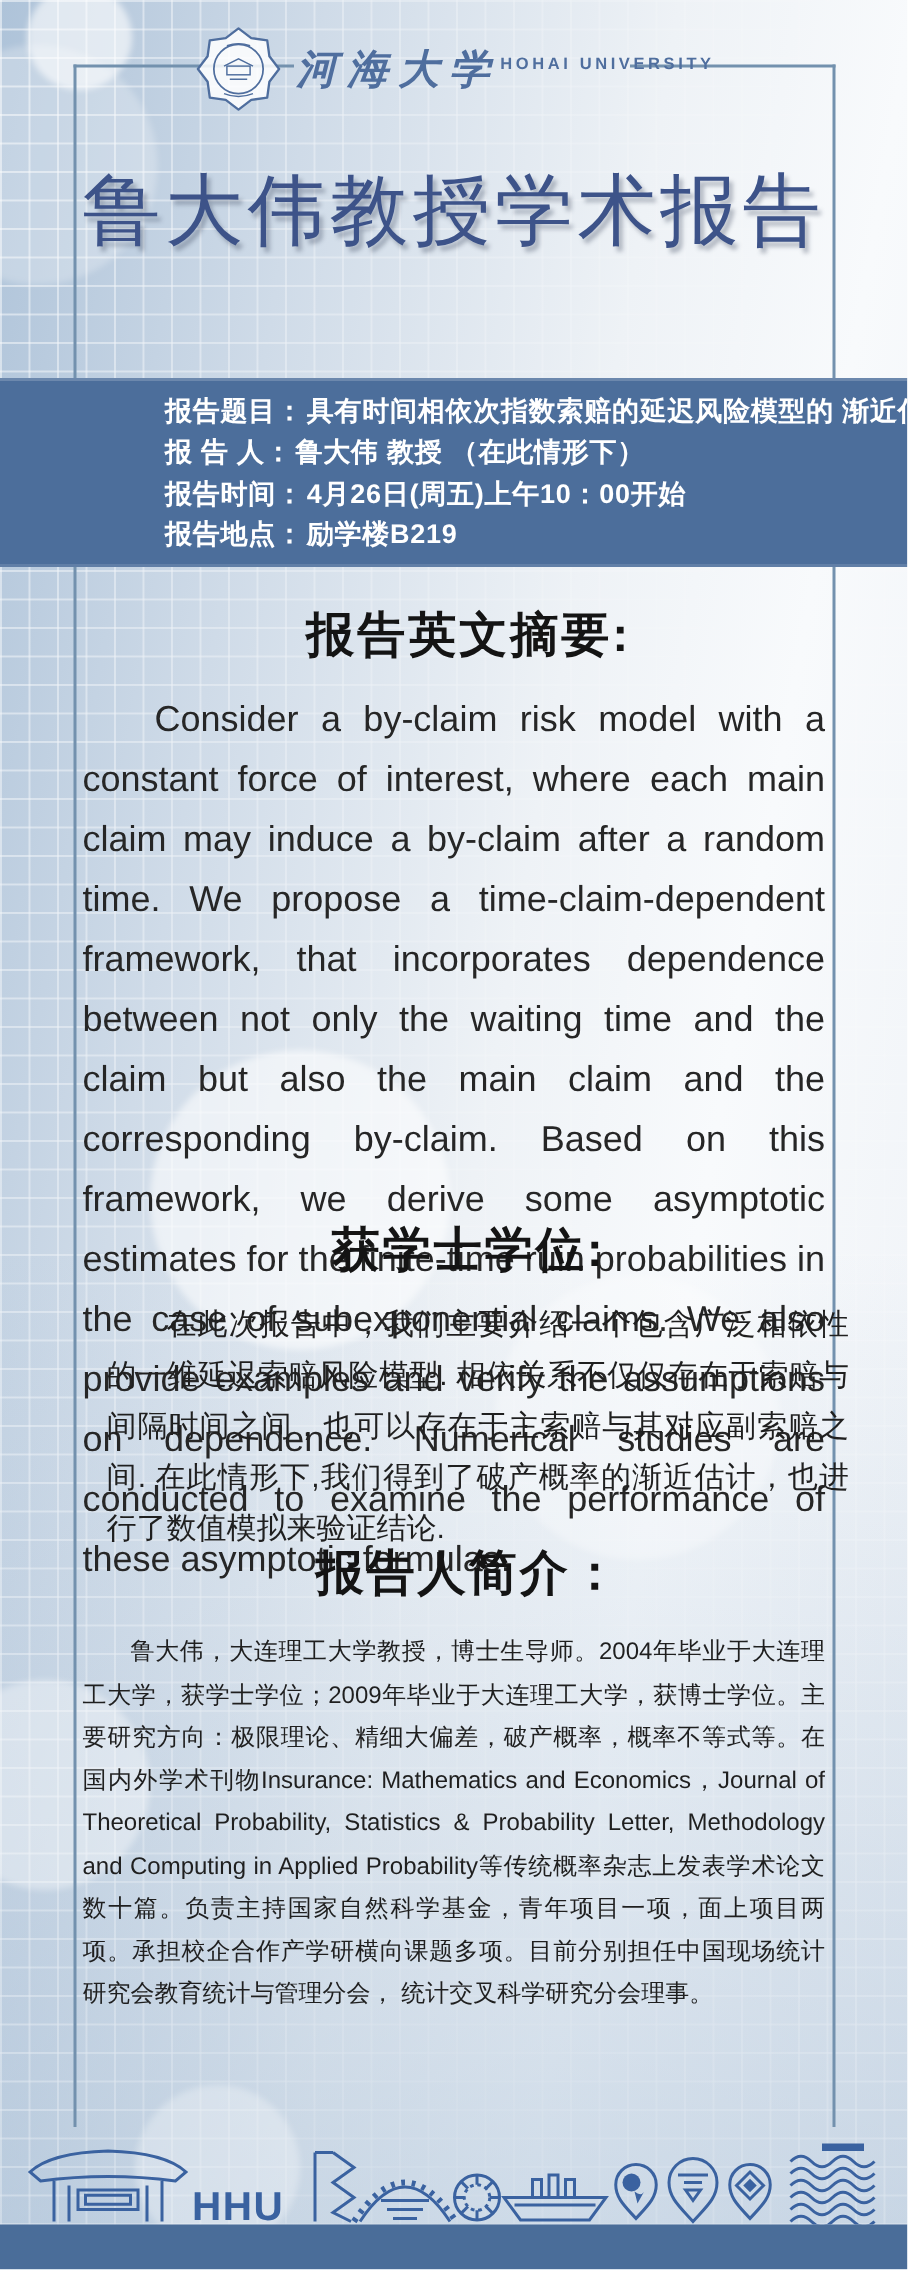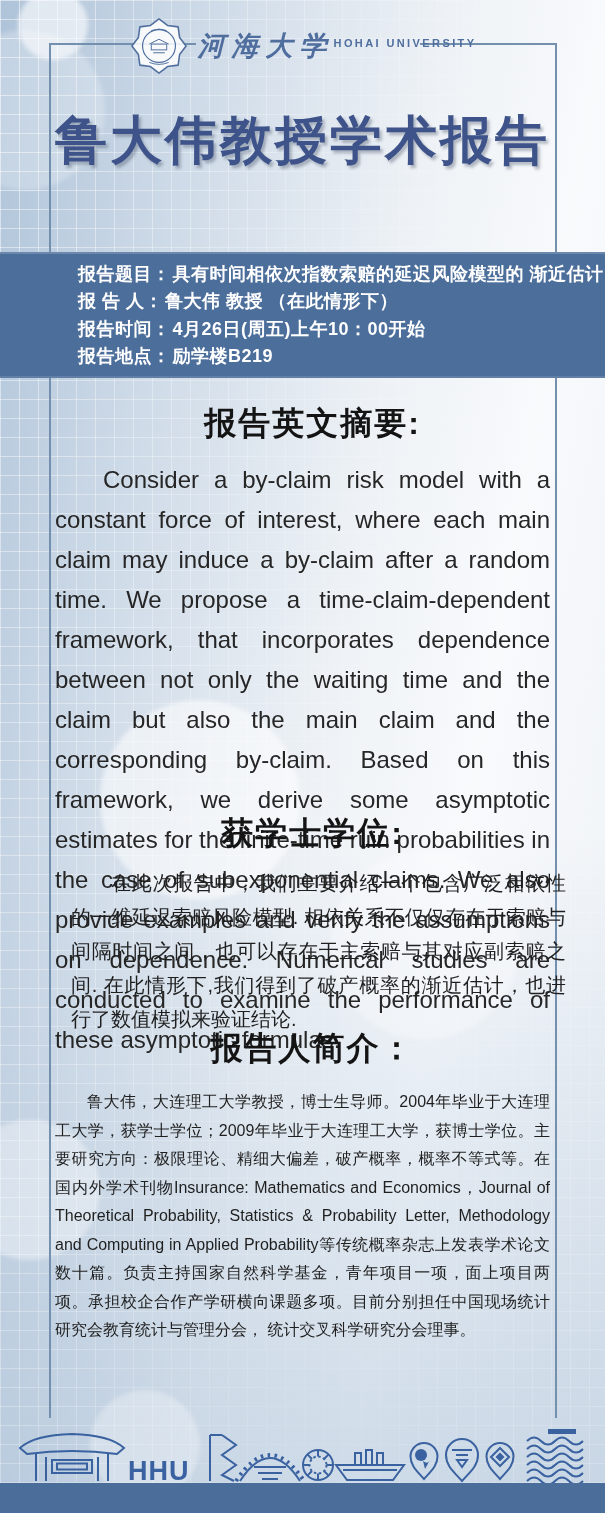--- a/index.html
+++ b/index.html
@@ -31,28 +31,28 @@
   .f-top-l{left:49px;top:43px;width:147px;height:2px;}
   .f-top-r{left:420px;top:43px;width:137px;height:2px;}
 
   .header{position:absolute;left:49px;top:14px;width:508px;height:64px;display:flex;align-items:center;justify-content:center;gap:10px;z-index:4;}
   .seal{flex:0 0 auto;}
   .uni-names{display:flex;align-items:flex-start;line-height:1;}
   .uni-cn{font-size:27px;font-weight:bold;font-style:italic;color:#4f6e9e;letter-spacing:7px;}
   .uni-en{font-size:11px;font-weight:bold;color:#4f6e9e;letter-spacing:2.4px;margin-top:5px;}
 
   .title{position:absolute;left:0;top:106px;width:605px;text-align:center;z-index:4;
-    font-size:52px;font-weight:700;color:#3d5389;letter-spacing:3px;
+    font-size:52px;font-weight:400;color:#3d5389;letter-spacing:3px;
     text-shadow:2.5px 3px 3px rgba(55,65,90,0.35);}
 
   .info-box{position:absolute;left:0;top:252px;width:605px;height:126px;background:#4c6e9b;z-index:5;
     box-shadow:inset 0 2px 0 rgba(255,255,255,0.18), inset 0 -2px 0 rgba(255,255,255,0.12);
     display:flex;flex-direction:column;justify-content:space-evenly;box-sizing:border-box;padding:6px 18px 6px 78px;}
   .info-row{color:#ffffff;font-size:18px;font-weight:bold;letter-spacing:0.5px;white-space:nowrap;}
-  .info-row .lbl{margin-right:2px;}
+  .info-row .lbl{margin-right:2px;margin-left:32px;}
 
   .section-heading{position:absolute;left:0;width:605px;text-align:center;z-index:4;
     font-size:32px;font-weight:900;color:#141414;letter-spacing:2px;margin-left:10px;}
   .h-en{top:402px;}
   .h-cn{top:812px;}
   .h-sp{top:1027px;}
 
   .para{position:absolute;left:55px;width:495px;z-index:4;text-align:justify;color:#262626;text-indent:2em;}
   .p-en{top:460px;font-size:24px;line-height:40px;}
   .p-cn{top:866px;font-size:20px;line-height:34px;color:#1f1f1f;margin-left:16px;}

